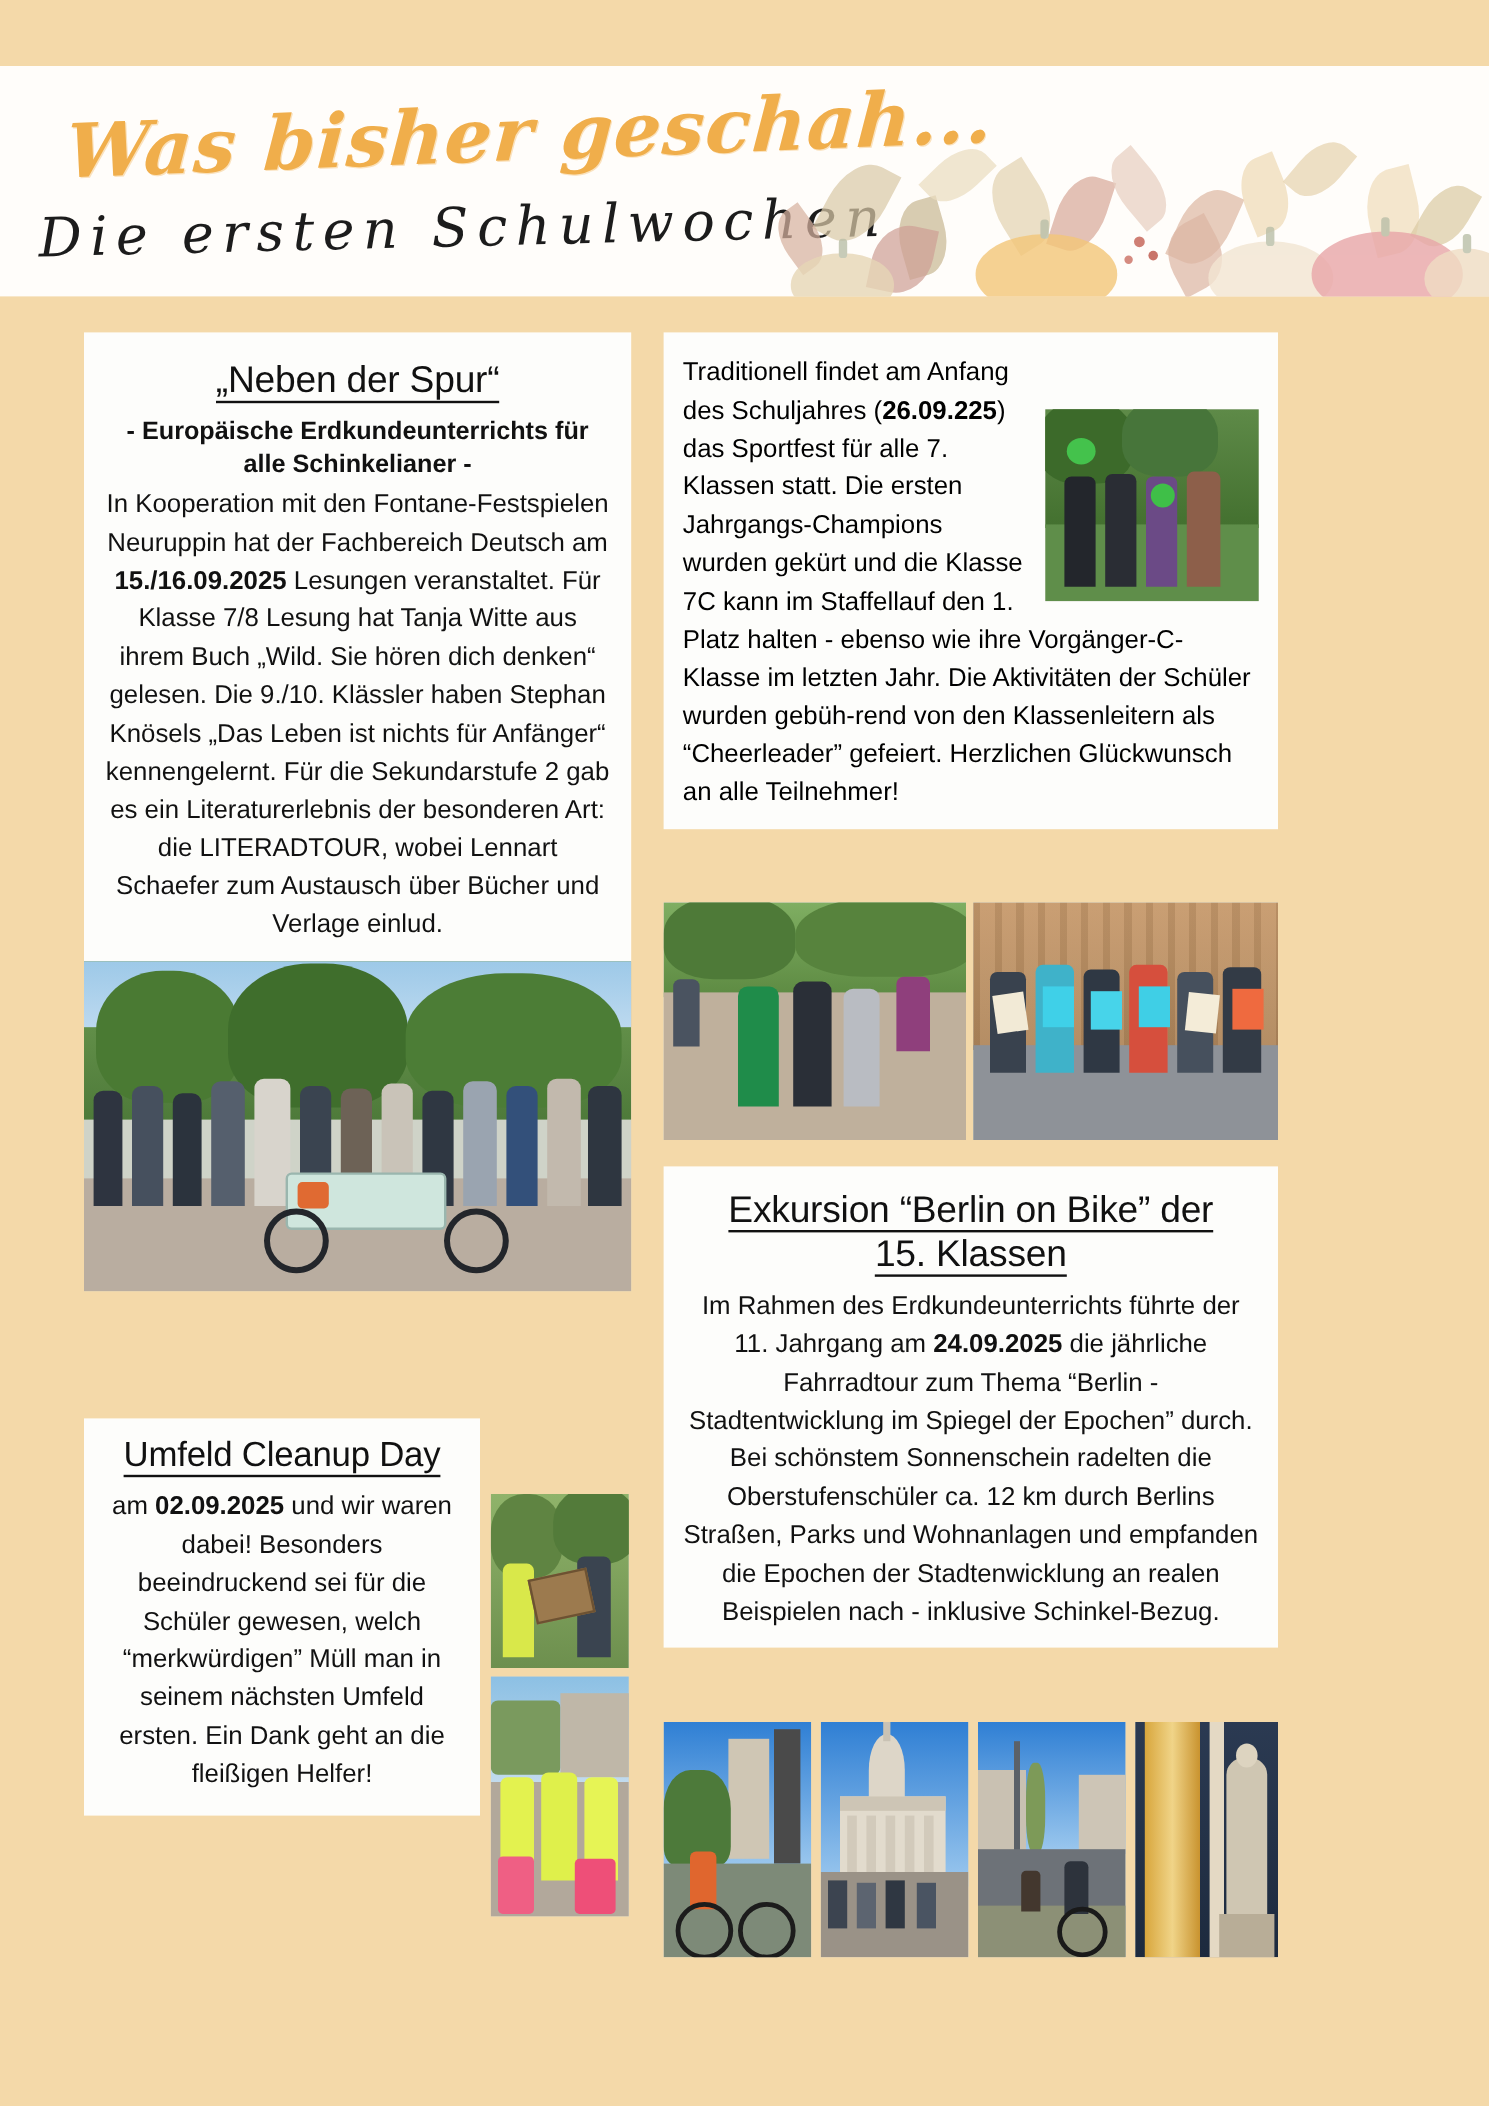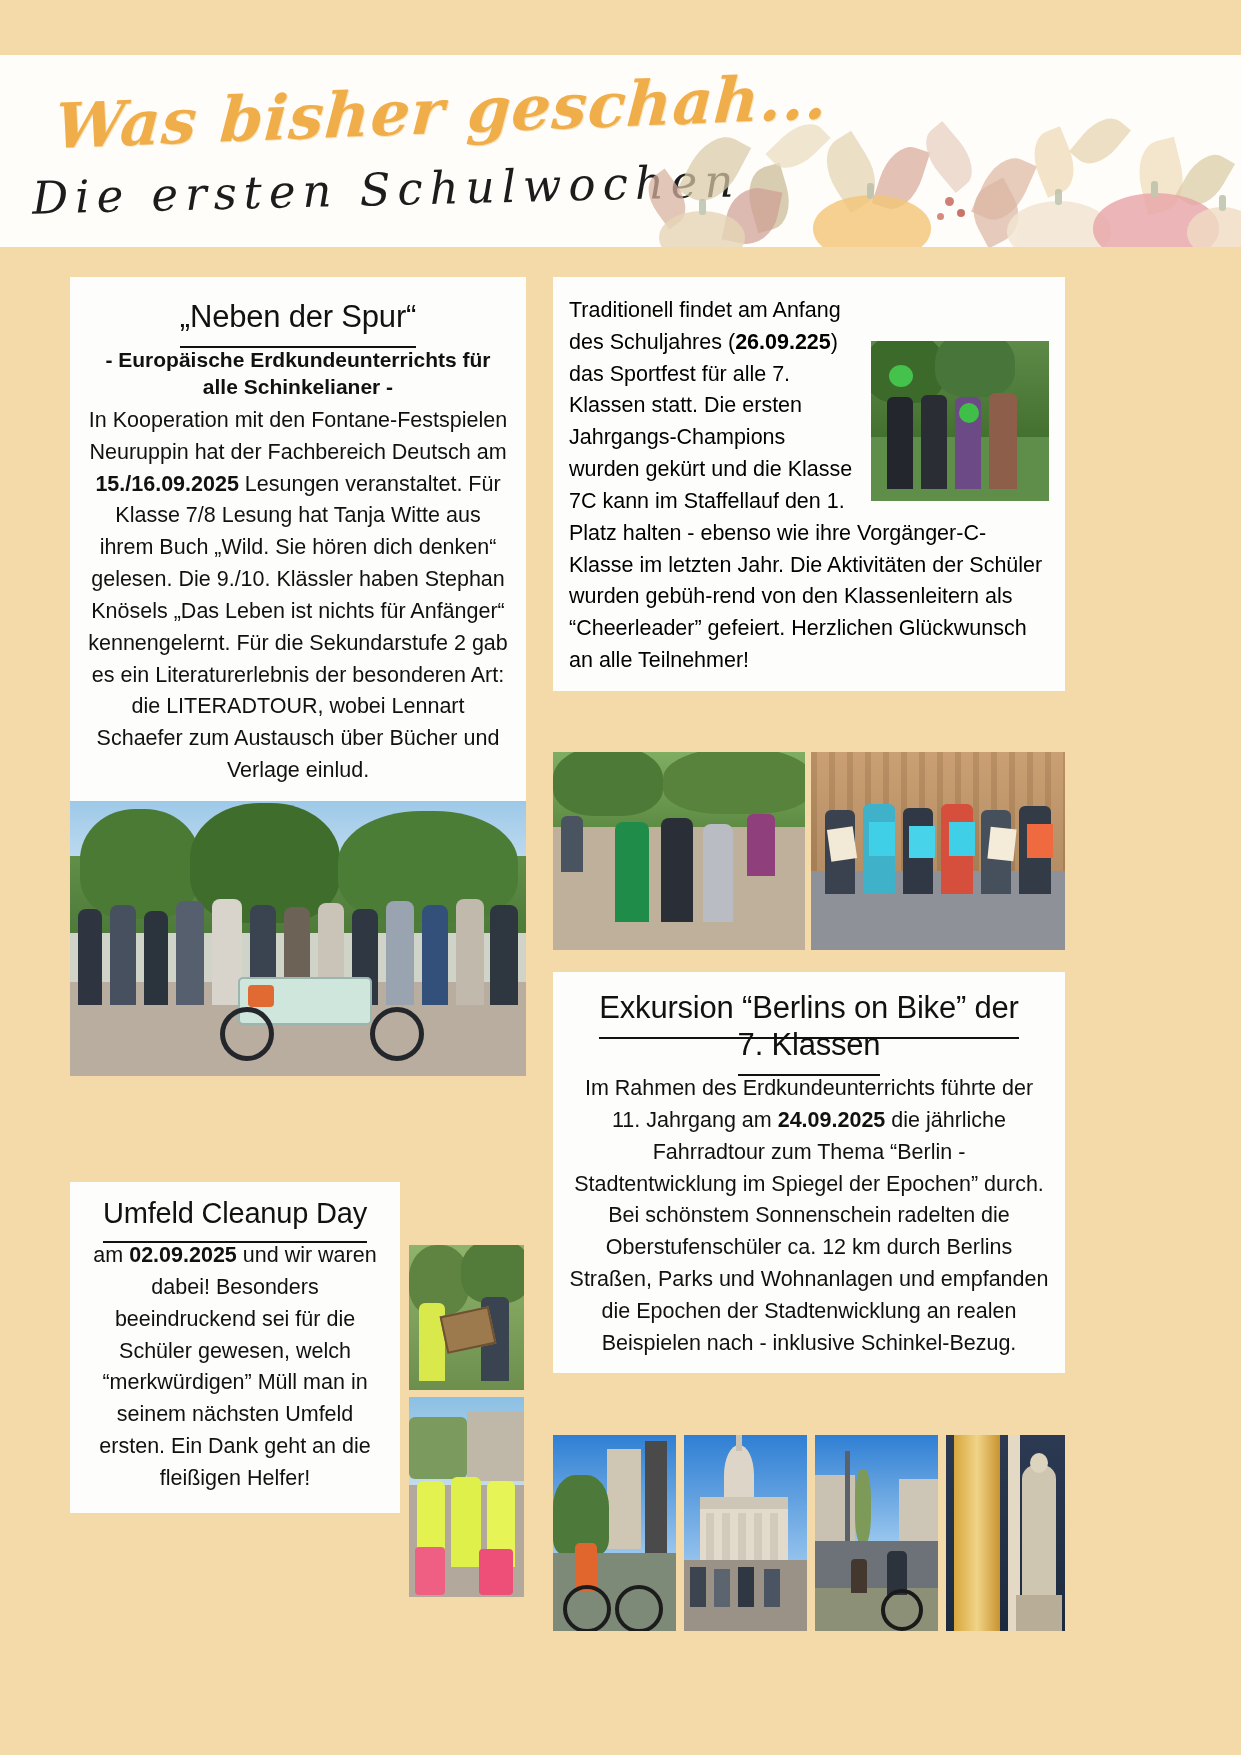--- a/index.html
+++ b/index.html
@@ -112,21 +112,21 @@
   }
   .headline {
     font-size: 31px;
     line-height: 1.18;
     font-weight: 400;
     margin: 0 0 10px 0;
     letter-spacing: -.2px;
   }
   .headline span.u {
     border-bottom: 2.5px solid #111;
-    padding-bottom: 12px;
+    padding-bottom: 0;
   }
   .subhead {
     font-weight: bold;
     font-size: 21px;
     line-height: 1.32;
     margin: 0 0 4px 0;
   }
   .body-text {
     font-size: 21.5px;
     line-height: 1.48;
@@ -305,22 +305,22 @@
         <div style="position:absolute;left:58px;top:70px;width:26px;height:34px;background:#3fd0e8;"></div>
         <div style="position:absolute;left:98px;top:74px;width:26px;height:32px;background:#47d4ea;"></div>
         <div style="position:absolute;left:138px;top:70px;width:26px;height:34px;background:#3fcfe6;"></div>
         <div style="position:absolute;left:178px;top:76px;width:26px;height:32px;background:#f4ecd8;transform:rotate(6deg);"></div>
         <div style="position:absolute;left:216px;top:72px;width:26px;height:34px;background:#ef6a3f;"></div>
       </div>
     </div>
 
     <div class="card article" style="position:absolute; left:0; top:695px; width:512px; padding:18px 16px 14px 16px;">
       <h2 class="headline">
-        <span class="u">Exkursion “Berlins on Bike” der</span><br>
-        <span class="u">7. Klassen</span>
+        <span class="u">Exkursion “Berlin on Bike” der</span><br>
+        <span class="u">15. Klassen</span>
       </h2>
       <p class="body-text"><span>Im Rahmen des Erdkundeunterrichts führte der 11. Jahrgang am </span><b>24.09.2025</b><span> die jährliche Fahrradtour zum Thema “Berlin - Stadtentwicklung im Spiegel der Epochen” durch. Bei schönstem Sonnenschein radelten die Oberstufenschüler ca. 12 km durch Berlins Straßen, Parks und Wohnanlagen und empfanden die Epochen der Stadtenwicklung an realen Beispielen nach - inklusive Schinkel-Bezug.</span></p>
     </div>
 
     <div style="position:absolute; left:0; top:1158px; width:512px; height:200px;">
       <div class="photo" style="position:absolute;left:0;top:0;width:123px;height:196px;">
         <div class="sky" style="height:62%;"></div>
         <div style="position:absolute;left:54px;top:14px;width:34px;height:100px;background:#cfc6b4;"></div>
         <div style="position:absolute;left:92px;top:6px;width:22px;height:112px;background:#4a4a4a;"></div>
         <div style="position:absolute;left:0;top:40px;width:56px;height:80px;background:#4d7a3a;border-radius:40% 40% 20% 20%;"></div>

